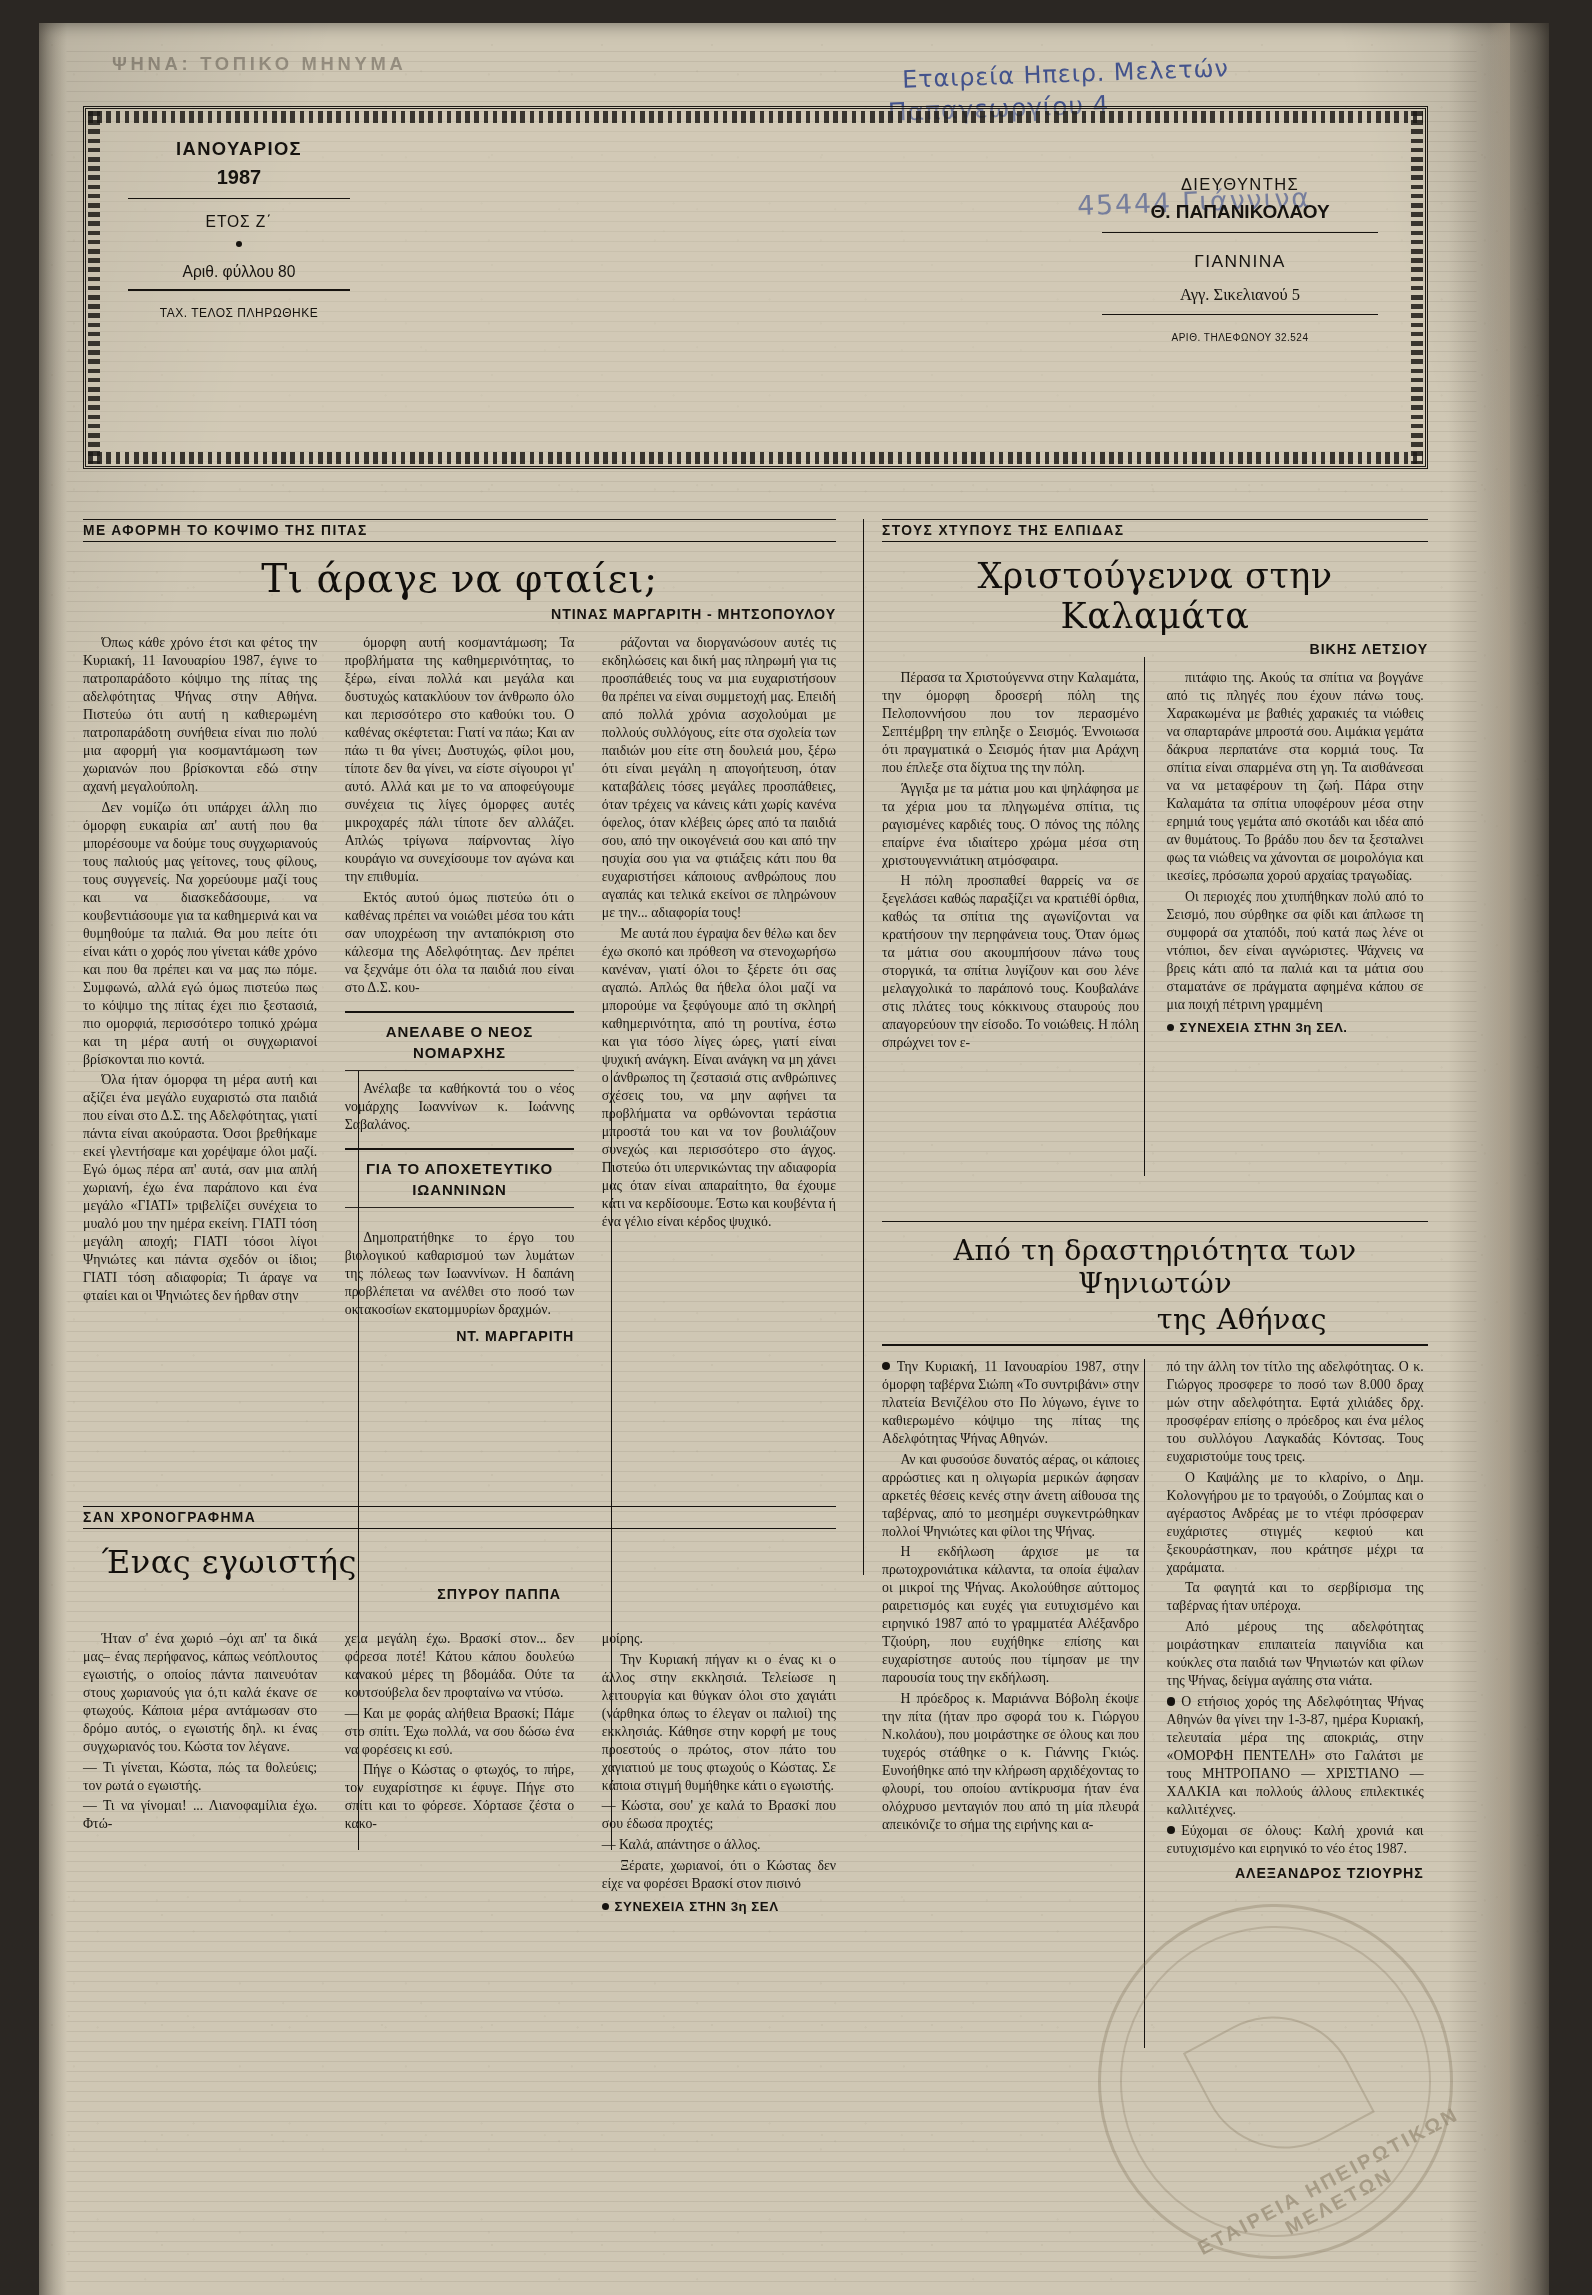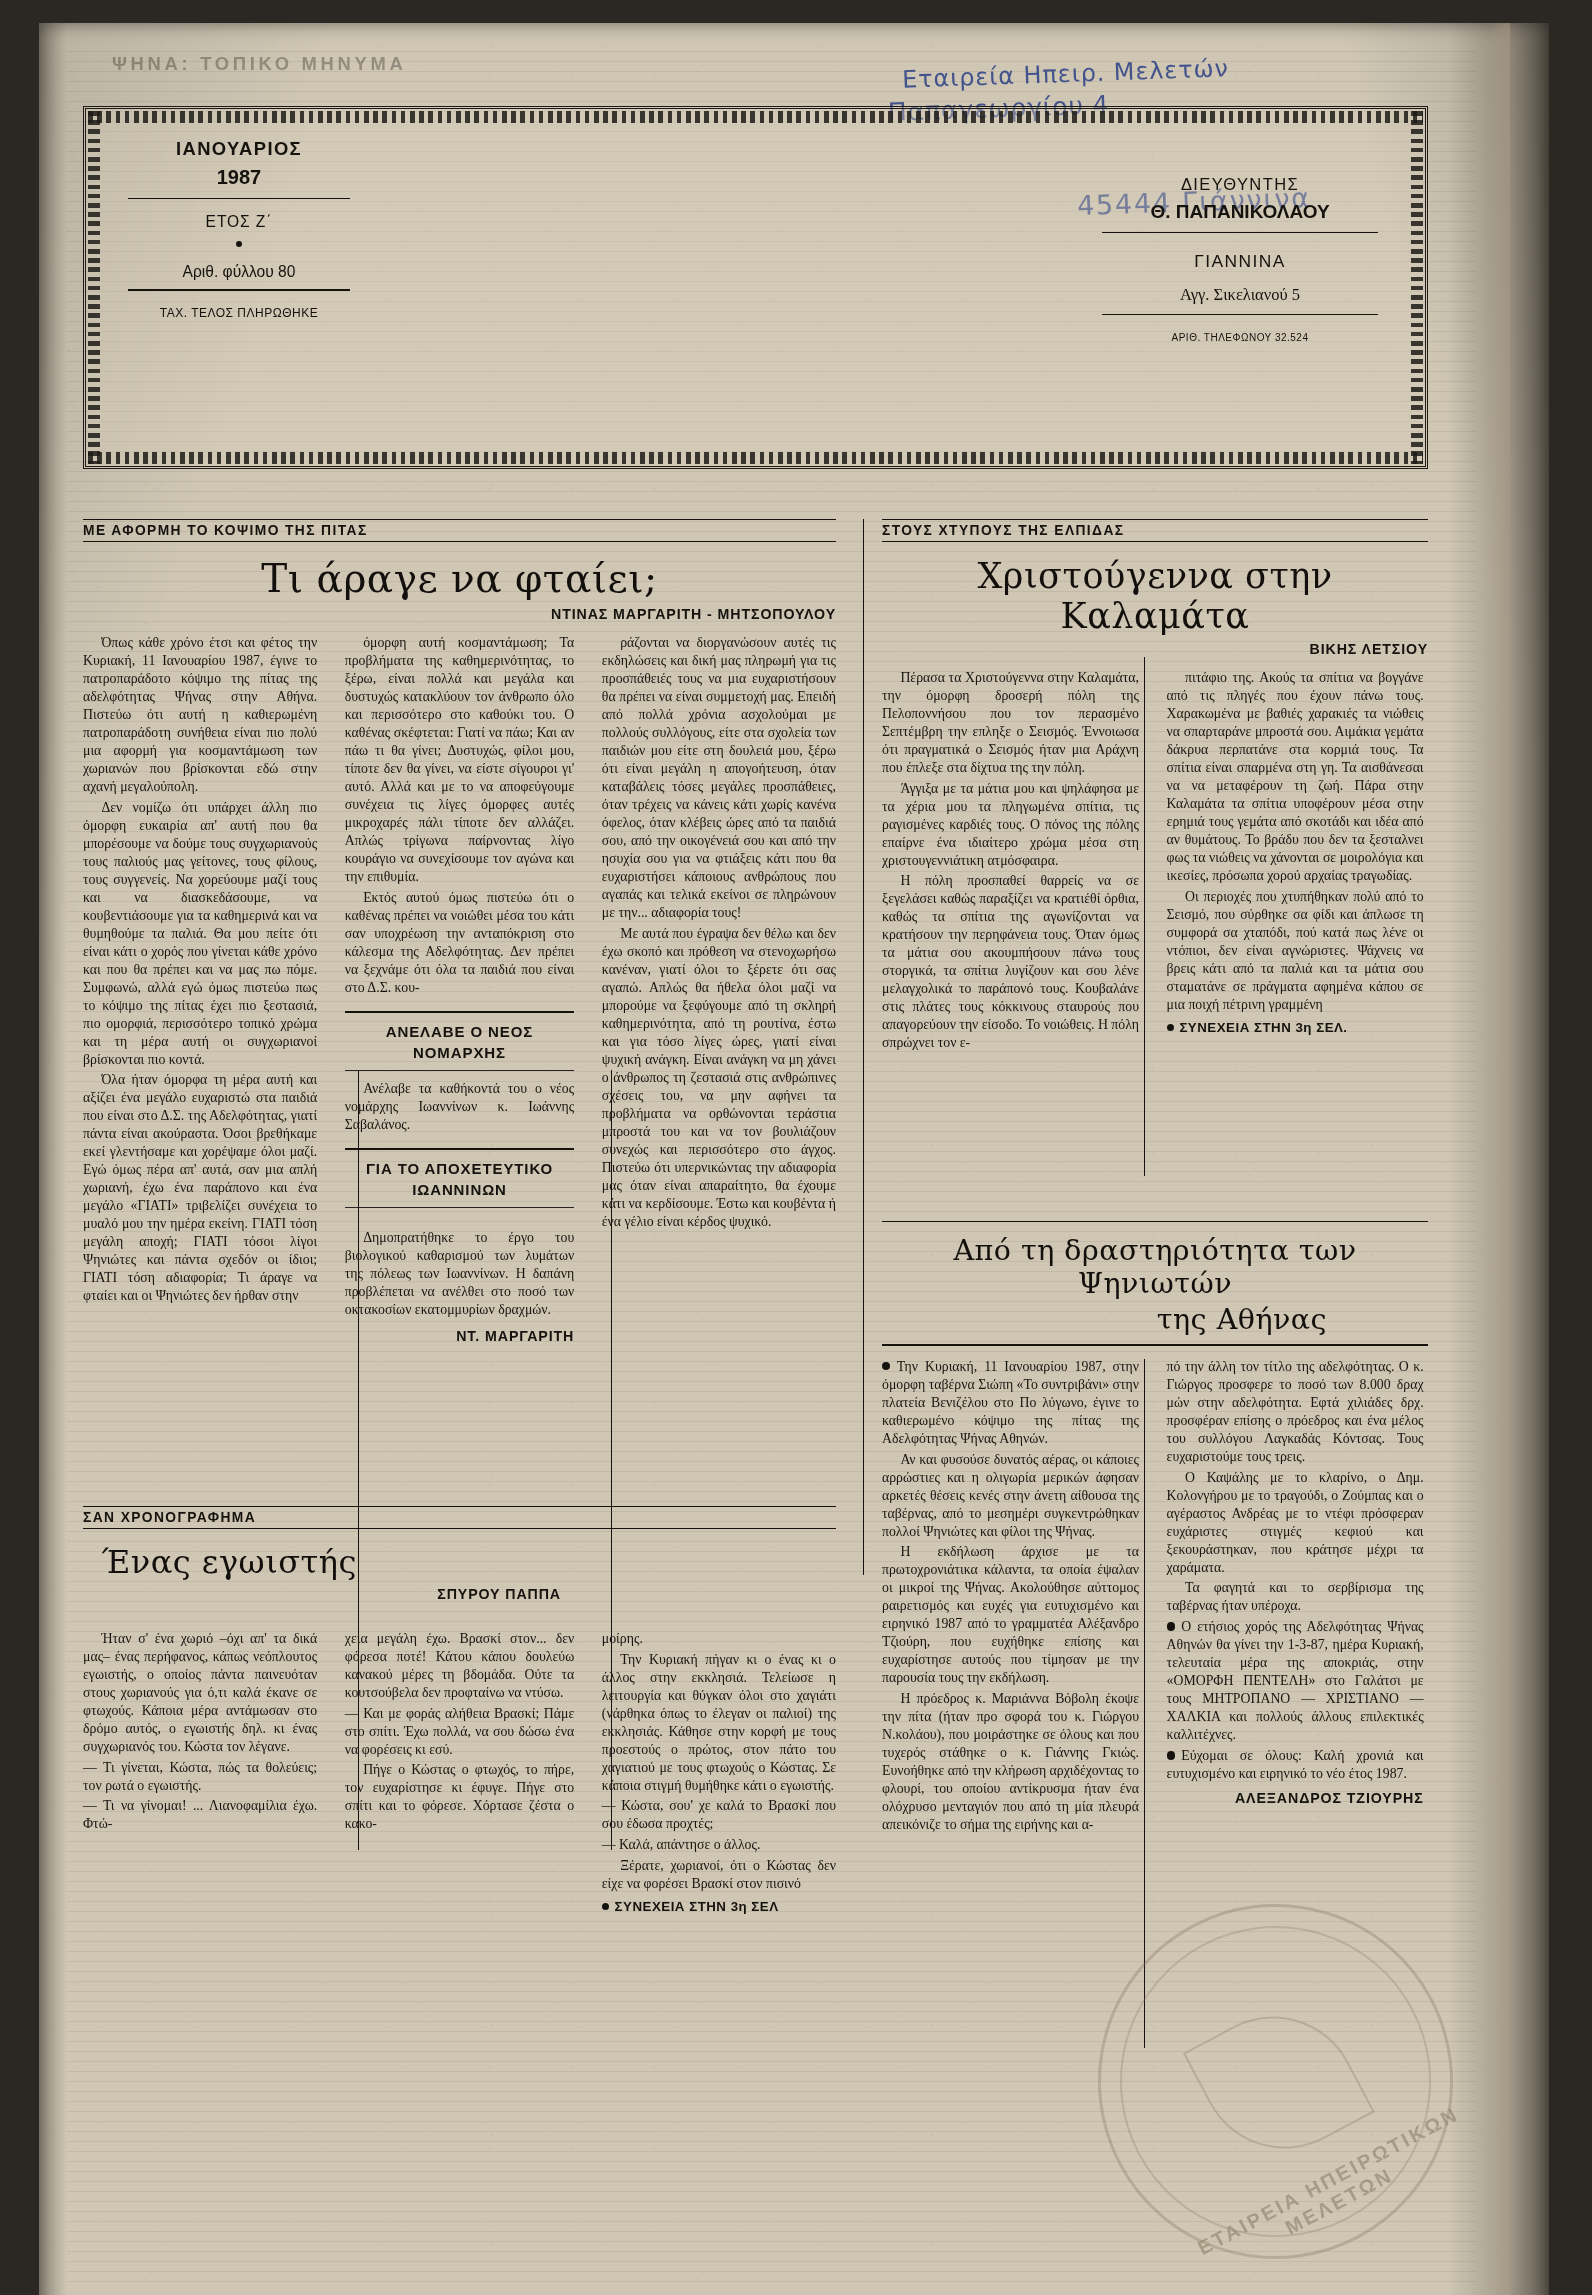--- a/index.html
+++ b/index.html
@@ -323,20 +323,21 @@
             <div class="col" style="width:257px;padding-right:13.8px;">
               <p class="txt noind"><span class="bul"></span><span>Την Κυριακή, 11 Ιανουαρίου 1987, στην όμορφη ταβέρνα Σιώπη «Το συντριβάνι» στην πλατεία Βενιζέλου στο Πο λύγωνο, έγινε το καθιερωμένο κόψιμο της πίτας της Αδελφότητας Ψήνας Αθηνών.</span></p>
               <p class="txt">Αν και φυσούσε δυνατός αέρας, οι κάποιες αρρώστιες και η ολιγωρία μερικών άφησαν αρκετές θέσεις κενές στην άνετη αίθουσα της ταβέρνας, από το μεσημέρι συγκεντρώθηκαν πολλοί Ψηνιώτες και φίλοι της Ψήνας.</p>
               <p class="txt">Η εκδήλωση άρχισε με τα πρωτοχρονιάτικα κάλαντα, τα οποία έψαλαν οι μικροί της Ψήνας. Ακολούθησε αύττομος ραιρετισμός και ευχές για ευτυχισμένο και ειρηνικό 1987 από το γραμματέα Αλέξανδρο Τζιούρη, που ευχήθηκε επίσης και ευχαρίστησε αυτούς που τίμησαν με την παρουσία τους την εκδήλωση.</p>
               <p class="txt">Η πρόεδρος κ. Μαριάννα Βόβολη έκοψε την πίτα (ήταν προ σφορά του κ. Γιώργου Ν.κολάου), που μοιράστηκε σε όλους και που τυχερός στάθηκε ο κ. Γιάννης Γκιώς. Ευνοήθηκε από την κλήρωση αρχιδέχοντας το φλουρί, του οποίου αντίκρυσμα ήταν ένα ολόχρυσο μενταγιόν που από τη μία πλευρά απεικόνιζε το σήμα της ειρήνης και α-</p>
             </div>
             <div class="col" style="width:257px;padding-left:13.8px;">
               <p class="txt noind">πό την άλλη τον τίτλο της αδελφότητας. Ο κ. Γιώργος προσφερε το ποσό των 8.000 δραχ μών στην αδελφότητα. Εφτά χιλιάδες δρχ. προσφέραν επίσης ο πρόεδρος και ένα μέλος του συλλόγου Λαγκαδάς Κόντσας. Τους ευχαριστούμε τους τρεις.</p>
               <p class="txt">Ο Καψάλης με το κλαρίνο, ο Δημ. Κολονγήρου με το τραγούδι, ο Ζούμπας και ο αγέραστος Ανδρέας με το ντέφι πρόσφεραν ευχάριστες στιγμές κεφιού και ξεκουράστηκαν, που κράτησε μέχρι τα χαράματα.</p>
               <p class="txt">Τα φαγητά και το σερβίρισμα της ταβέρνας ήταν υπέροχα.</p>
+              <p class="txt">Από μέρους της αδελφότητας μοιράστηκαν επιπαιτεία παιγνίδια και κούκλες στα παιδιά των Ψηνιωτών και φίλων της Ψήνας, δείγμα αγάπης στα νιάτα.</p>
               <p class="txt noind"><span class="bul"></span><span>Ο ετήσιος χορός της Αδελφότητας Ψήνας Αθηνών θα γίνει την 1-3-87, ημέρα Κυριακή, τελευταία μέρα της αποκριάς, στην «ΟΜΟΡΦΗ ΠΕΝΤΕΛΗ» στο Γαλάτσι με τους ΜΗΤΡΟΠΑΝΟ — ΧΡΙΣΤΙΑΝΟ — ΧΑΛΚΙΑ και πολλούς άλλους επιλεκτικές καλλιτέχνες.</span></p>
               <p class="txt noind"><span class="bul"></span><span>Εύχομαι σε όλους: Καλή χρονιά και ευτυχισμένο και ειρηνικό το νέο έτος 1987.</span></p>
               <div class="byline" style="margin-top:7.3px">ΑΛΕΞΑΝΔΡΟΣ ΤΖΙΟΥΡΗΣ</div>
             </div>
           </div>
           <div class="divider-v" style="left:262px;top:138px;height:689px;"></div>
         </div>
 
       </div>
 

